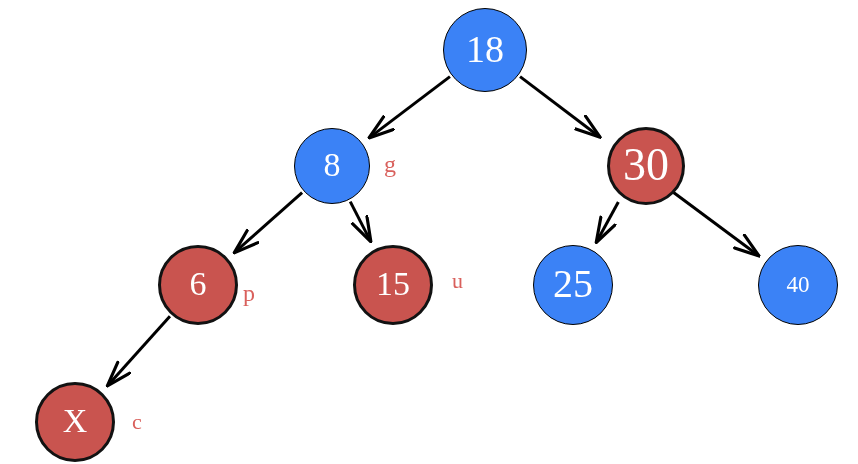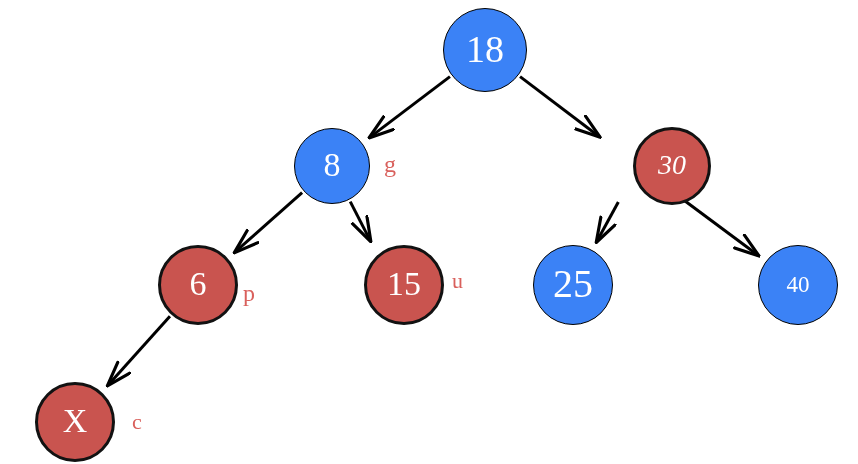--- a/index.html
+++ b/index.html
@@ -80,27 +80,27 @@
       </g>
   </svg>
 
   <div id="nodes-group">
       <div class="node black" style="left: 443px; top: 8px; width: 84px; height: 84px; font-size: 38px;">
         <span class="node-label">18</span>
       </div>
       <div class="node black" style="left: 294px; top: 128px; width: 76px; height: 76px; font-size: 34px;">
         <span class="node-label">8</span>
       </div>
-      <div class="node red" style="left: 633px; top: 127px; width: 78px; height: 78px; font-size: 28px; font-style: italic;">
+      <div class="node red" style="left: 607px; top: 127px; width: 78px; height: 78px; font-size: 46px;">
         <span class="node-label">30</span>
       </div>
       <div class="node red" style="left: 158px; top: 245px; width: 80px; height: 80px; font-size: 34px;">
         <span class="node-label">6</span>
       </div>
-      <div class="node red" style="left: 364px; top: 245px; width: 80px; height: 80px; font-size: 34px;">
+      <div class="node red" style="left: 353px; top: 245px; width: 80px; height: 80px; font-size: 34px;">
         <span class="node-label">15</span>
       </div>
       <div class="node black" style="left: 533px; top: 245px; width: 80px; height: 80px; font-size: 40px;">
         <span class="node-label">25</span>
       </div>
       <div class="node black" style="left: 758px; top: 245px; width: 80px; height: 80px; font-size: 23px;">
         <span class="node-label">40</span>
       </div>
       <div class="node red" style="left: 35px; top: 382px; width: 80px; height: 80px; font-size: 34px;">
         <span class="node-label">X</span>

